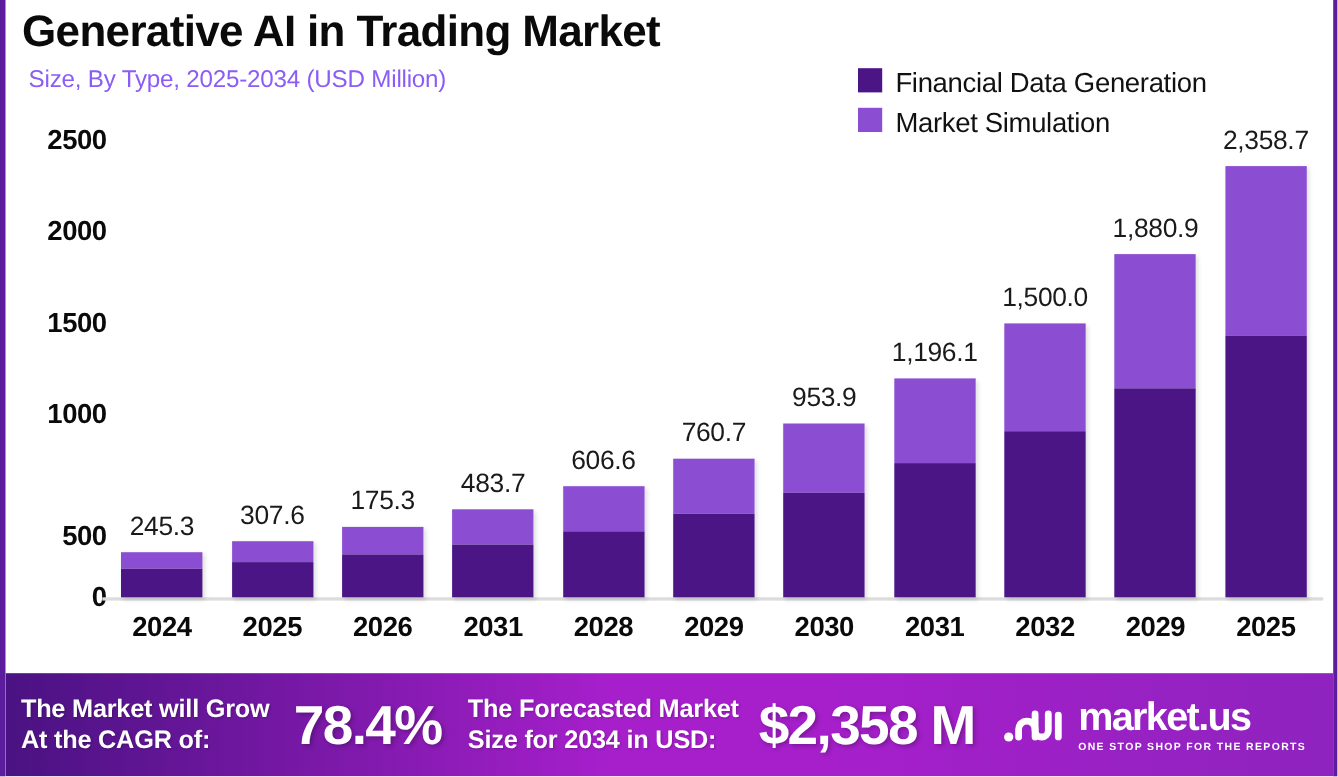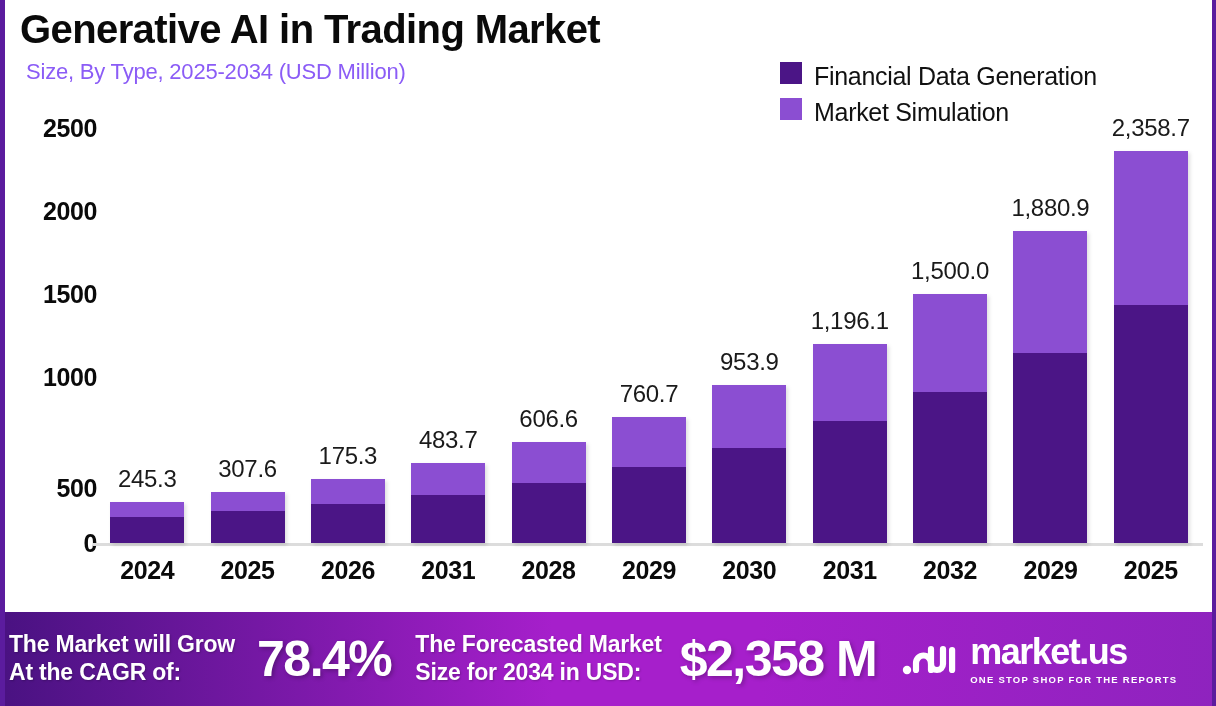--- a/index.html
+++ b/index.html
@@ -169,21 +169,21 @@
     white-space: nowrap;
     text-shadow: 1px 1px 2px rgba(0,0,0,0.22);
   }
   .banner-big {
     font-size: 50px;
     font-weight: bold;
     letter-spacing: -1.5px;
     white-space: nowrap;
     text-shadow: 2px 2px 4px rgba(0,0,0,0.25);
   }
-  #cagr-caption { margin-left: 4px; }
+  #cagr-caption { margin-left: 14px; }
   #cagr-value { margin-left: 22px; }
   #forecast-caption { margin-left: 24px; }
   #forecast-value { margin-left: 18px; }
   #logo {
     display: flex;
     align-items: center;
     margin-left: 26px;
   }
   #logo-mark {
     width: 58px;

